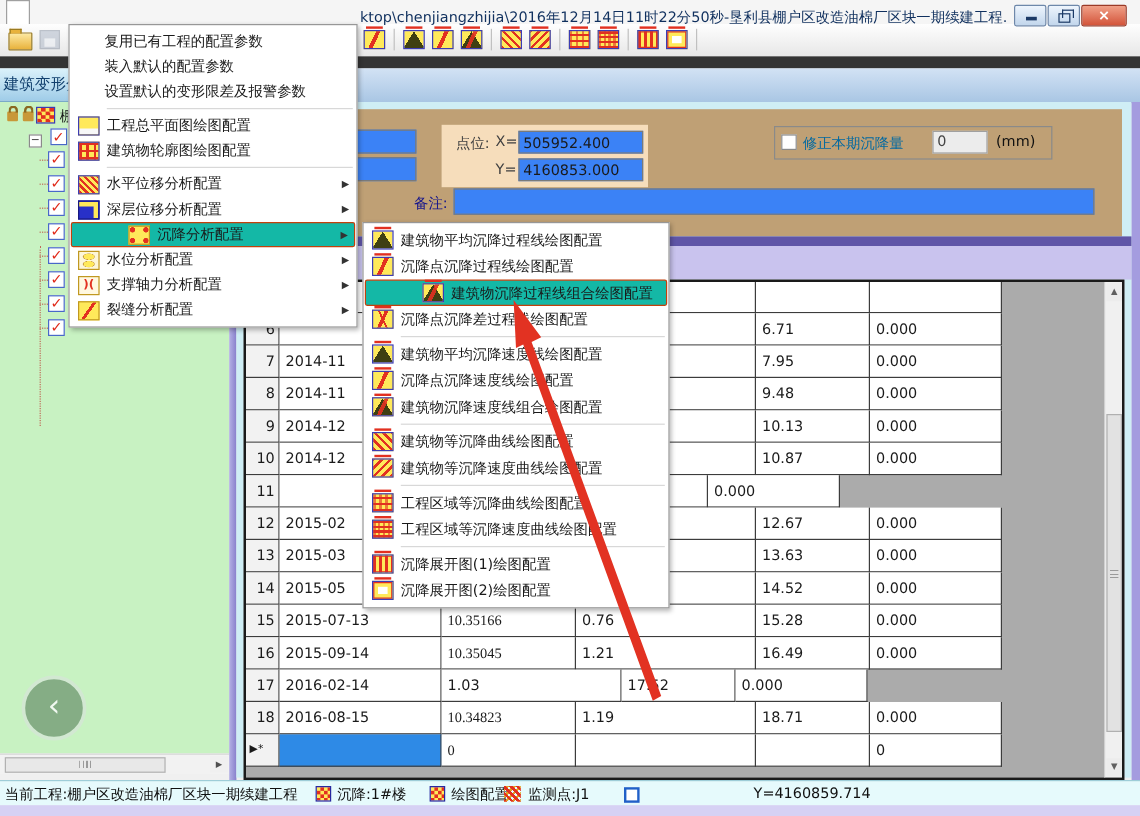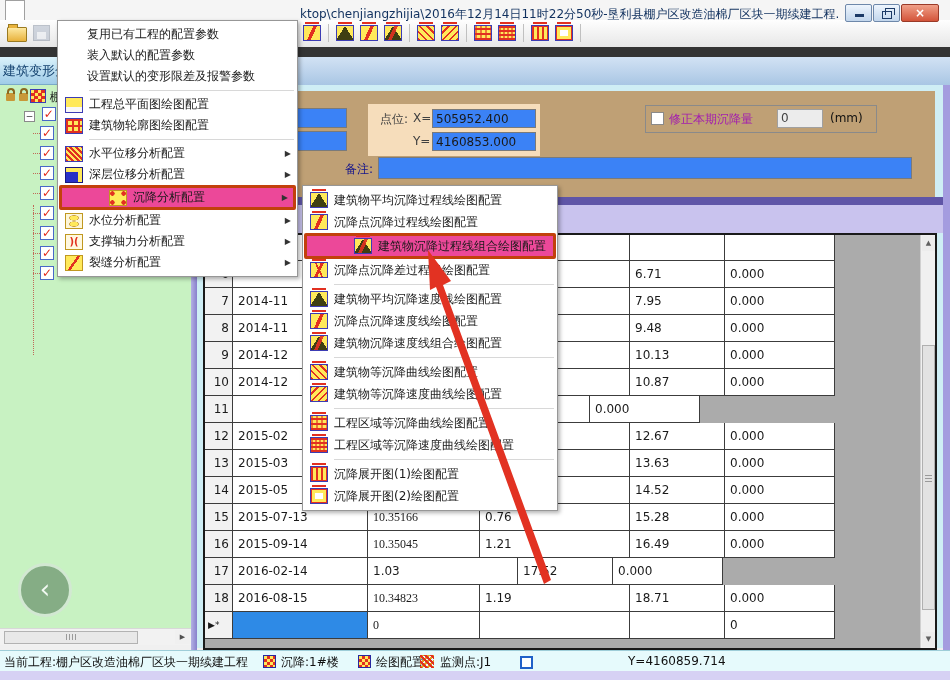--- a/index.html
+++ b/index.html
@@ -149,21 +149,21 @@
   .menu-main{left:57px;top:20px;width:241px;}
   .menu-sub{left:302px;top:185px;width:256px;z-index:60;}
   .mitem{height:21px;display:flex;align-items:center;padding:0 3px;position:relative;}
   .menu-sub .mitem{height:22px;}
   .micon{width:16px;height:14px;margin:0 6px 0 3px;flex:none;}
   .mlabel{white-space:nowrap;overflow:hidden;}
   .marrow{display:none;margin-left:auto;font-size:8px;color:#333;padding-right:2px;}
   .mitem.has-arrow .marrow{display:block;}
   .mitem.sep{height:7px;padding:0;}
   .mitem.sep::after{content:"";display:block;width:100%;border-top:1px solid #d8d8d8;margin:0 2px 0 30px;}
-  .mitem.hl{background:#ec4899;border:3px solid #c2410c;border-radius:2px;height:19px;padding-left:44px;}
+  .mitem.hl{background:#14b8a6;border:1px solid #c2410c;border-radius:2px;height:19px;padding-left:44px;}
   .menu-sub .mitem.hl{height:20px;}
 
   
   .statusbar{position:absolute;left:0;top:650px;width:950px;height:21px;background:#e6fafc;border-top:1px solid #9ecdd8;box-sizing:border-box;}
   .sb-text{position:absolute;top:3px;white-space:nowrap;color:#101010;}
   .st-check{position:absolute;top:4px;width:13px;height:13px;border:1px solid #2828a0;box-sizing:border-box;
     background:conic-gradient(#e23020 0 25%,#ffe95a 25% 50%,#e23020 50% 75%,#ffe95a 75%);background-size:6px 6px;}
   .st-point{position:absolute;top:4px;width:14px;height:13px;
     background-image:repeating-linear-gradient(45deg,#e23020 0 2px,transparent 2px 4px),
     repeating-linear-gradient(-45deg,#e2a020 0 2px,transparent 2px 4px);}
@@ -288,21 +288,21 @@
 
   <div class="pointpanel"></div>
   <div class="flabel" style="left:380px;top:111px;">点位:</div>
   <div class="flabel" style="left:413px;top:111px;">X=</div>
   <div class="whitebox" style="left:432px;top:109px;width:104px;height:19px;">505952.400</div>
   <div class="flabel" style="left:413px;top:134px;">Y=</div>
   <div class="whitebox" style="left:432px;top:132px;width:104px;height:19px;">4160853.000</div>
 
   <div class="fixbox"></div>
   <div class="fixcheck"></div>
-  <div class="flabel" style="left:669px;top:111px;color:#a21caf;">修正本期沉降量</div>
+  <div class="flabel" style="left:669px;top:111px;color:#0369a1;">修正本期沉降量</div>
   <div class="disabledinput">0</div>
   <div class="flabel" style="left:830px;top:111px;color:#101010;">(mm)</div>
 
   <div class="flabel" style="left:345px;top:161px;color:#14148c;">备注:</div>
   <div class="whitebox" style="left:378px;top:157px;width:534px;height:22px;"></div>
 
   <div class="purplebar"></div>
   <div class="lavender"></div>
   <div class="rightstrip"></div>
 

